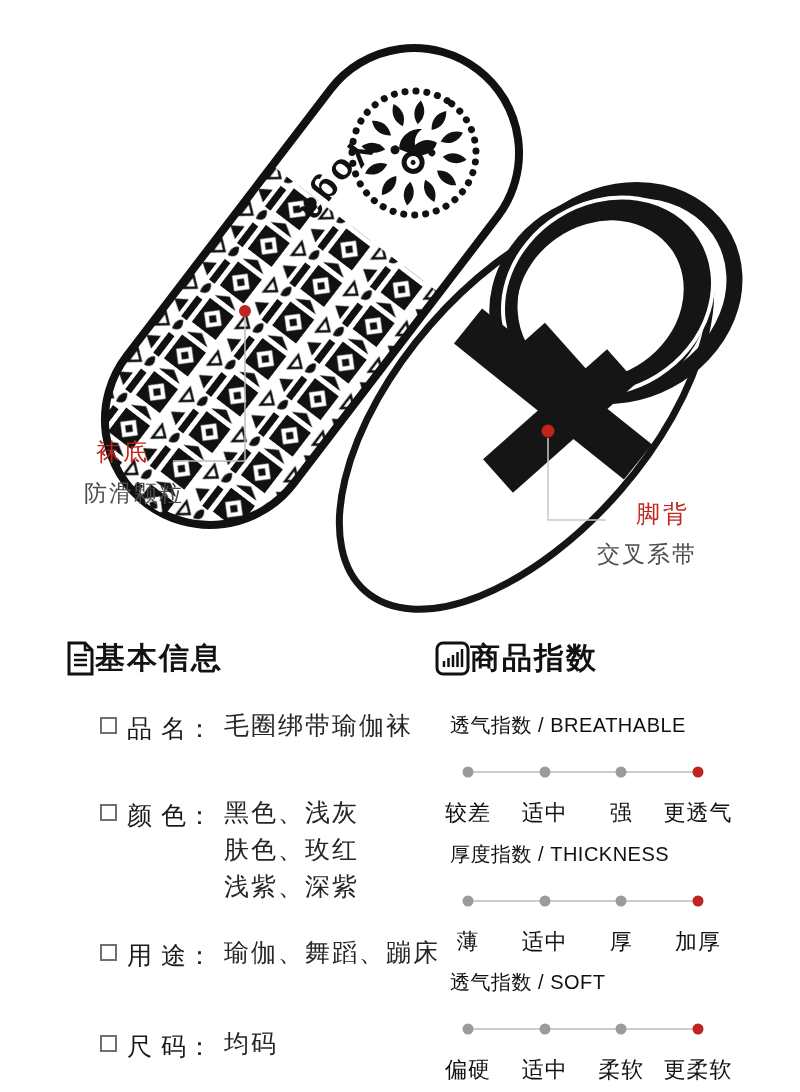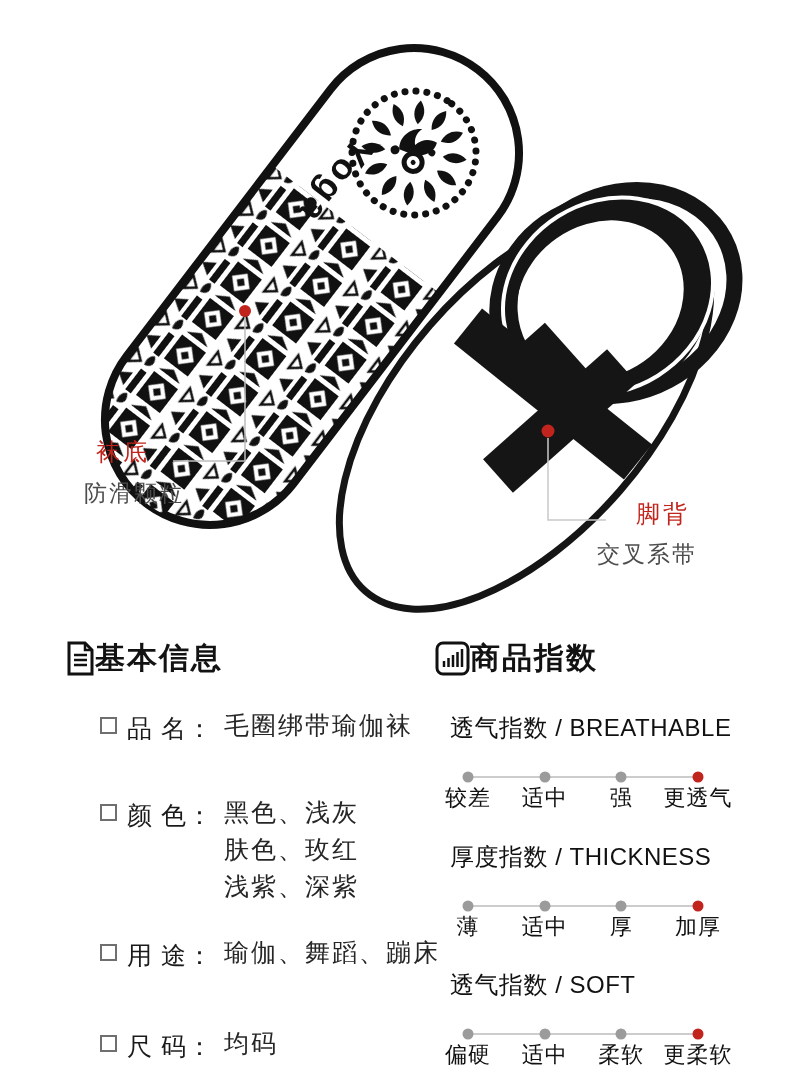--- a/index.html
+++ b/index.html
@@ -18,25 +18,25 @@
 
   
   .info-row { position:absolute; left:100px; display:flex; align-items:flex-start; }
   .chk { width:17px; height:17px; border:2px solid #6f6f6f; margin-top:5px; flex:0 0 auto; }
   .info-label { flex:0 0 97px; margin-left:10px; font-size:25px; color:#1a1a1a; letter-spacing:1px; white-space:nowrap; }
   .info-values { font-size:25px; color:#262626; letter-spacing:2px; line-height:37px; margin-top:-5px; }
   .info-values div { white-space:nowrap; }
 
   
   .scale { position:absolute; left:450px; width:300px; }
-  .scale-title { font-size:24px; font-weight:500; color:#111; letter-spacing:0.5px; white-space:nowrap; }
+  .scale-title { font-size:20px; font-weight:500; color:#111; letter-spacing:0.5px; white-space:nowrap; }
   .scale-track { position:relative; margin-left:18px; margin-top:27px; width:230px; height:12px; }
   .scale-line { position:absolute; left:0; right:0; top:50%; height:2px; margin-top:-1px; background:#cccccc; }
   .scale-dot { position:absolute; top:50%; width:11px; height:11px; border-radius:50%; transform:translate(-50%,-50%); }
-  .scale-labels { position:relative; margin-left:18px; margin-top:0; width:230px; height:26px; }
+  .scale-labels { position:relative; margin-left:18px; margin-top:20px; width:230px; height:26px; }
   .scale-labels span { position:absolute; transform:translateX(-50%); font-size:22px; font-weight:500; color:#111; letter-spacing:1px; white-space:nowrap; }
 </style>
 </head>
 <body>
 
 <div id="page">
 
   <svg width="800" height="620" viewBox="0 0 800 620" style="position:absolute;left:0;top:0">
     <defs>
       <path id="petal" d="M0 -13 C6 -6 7 3 0 11 C-7 3 -6 -6 0 -13 Z"></path>

